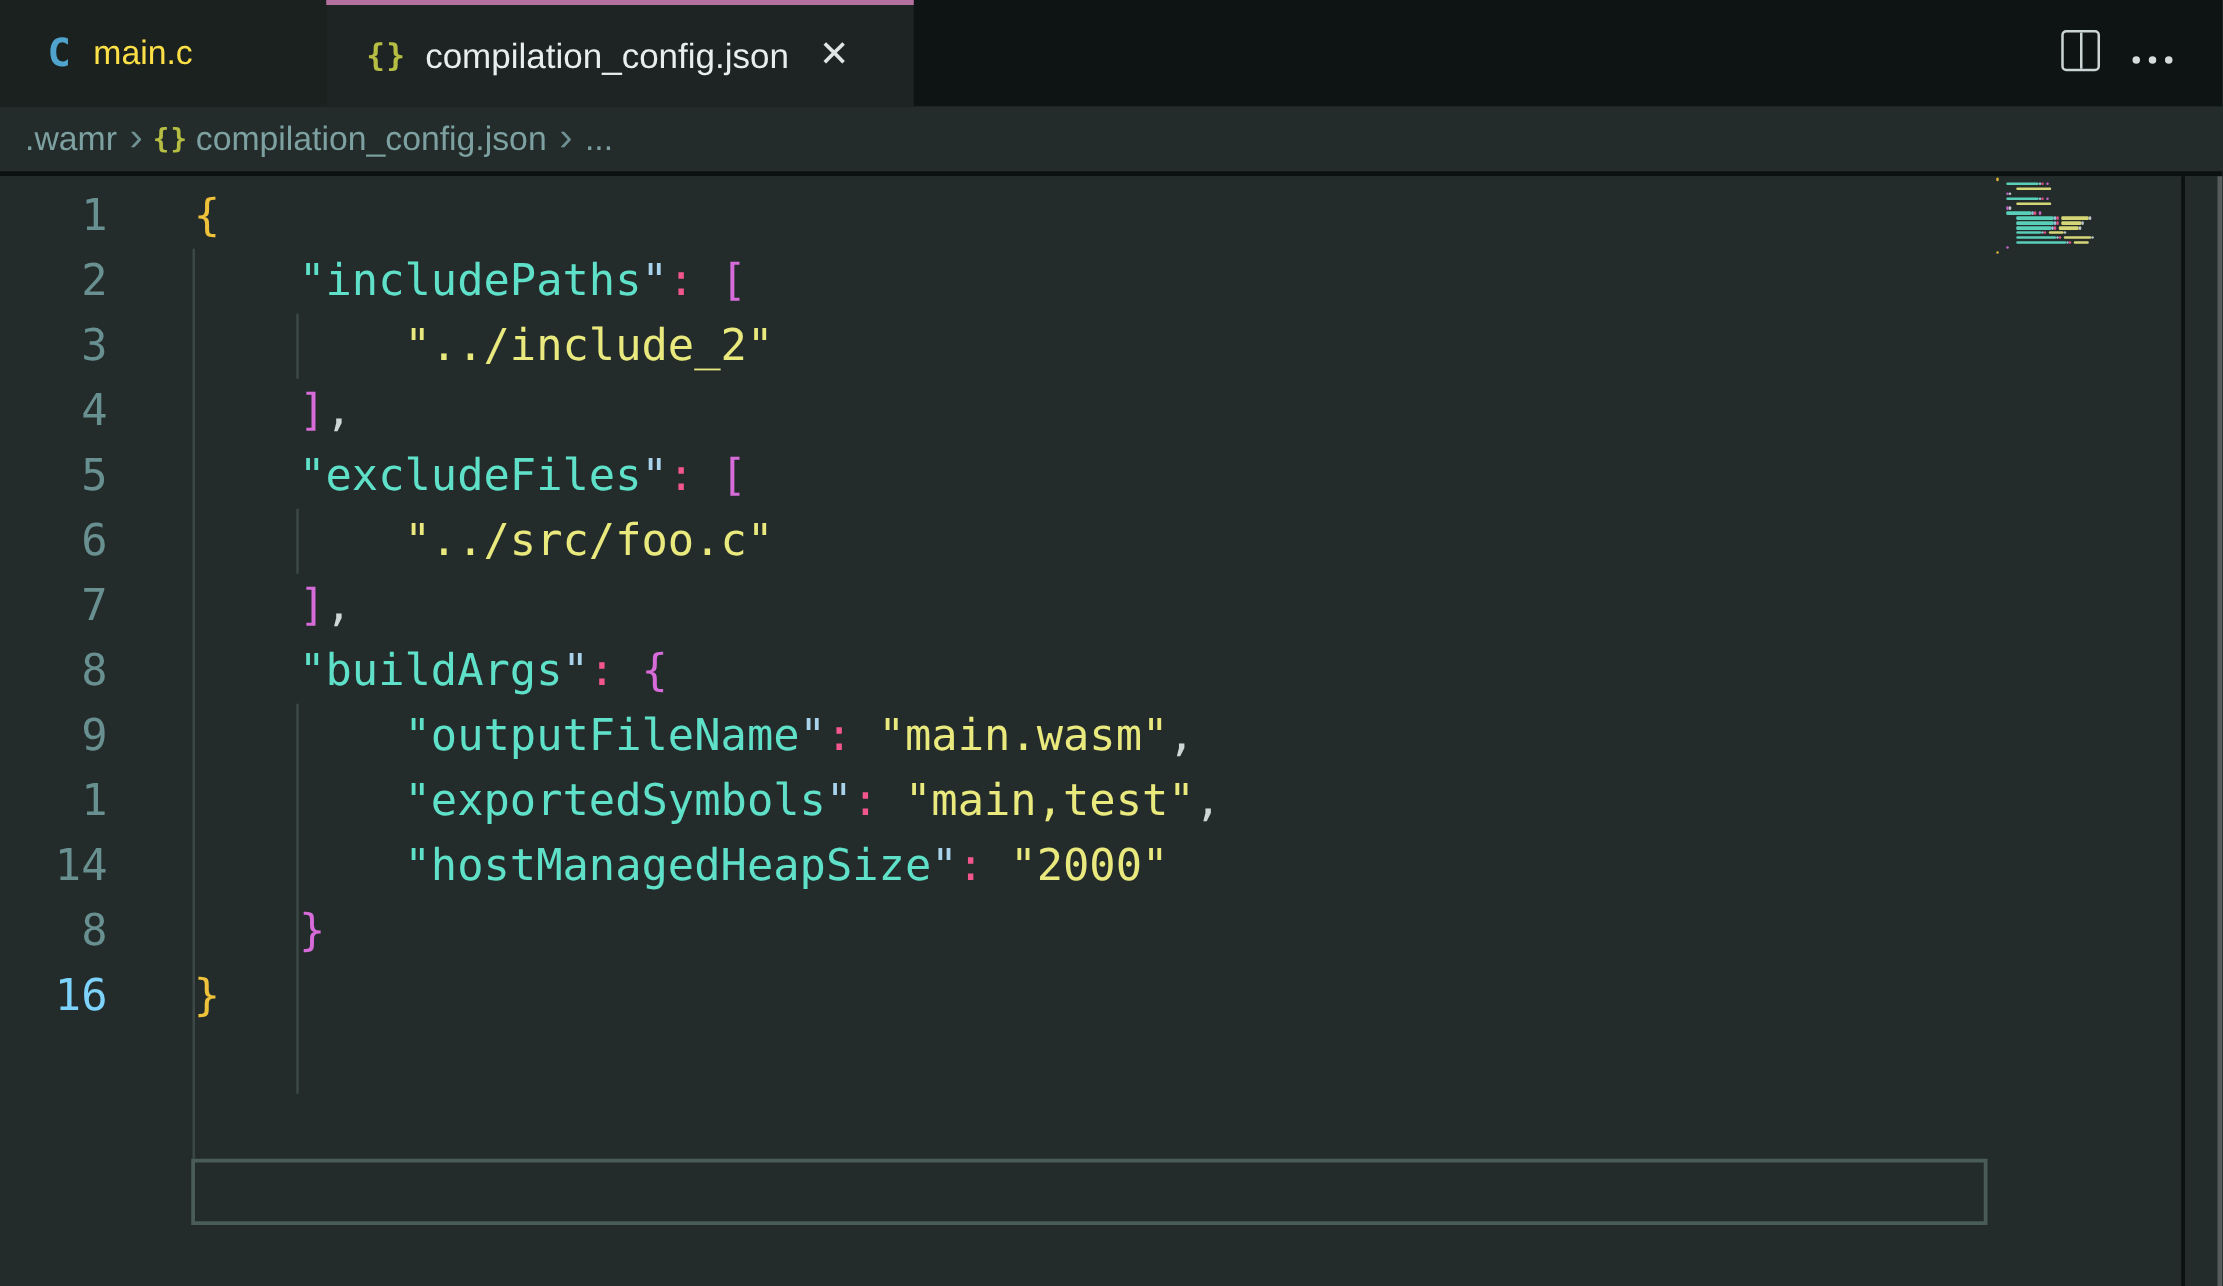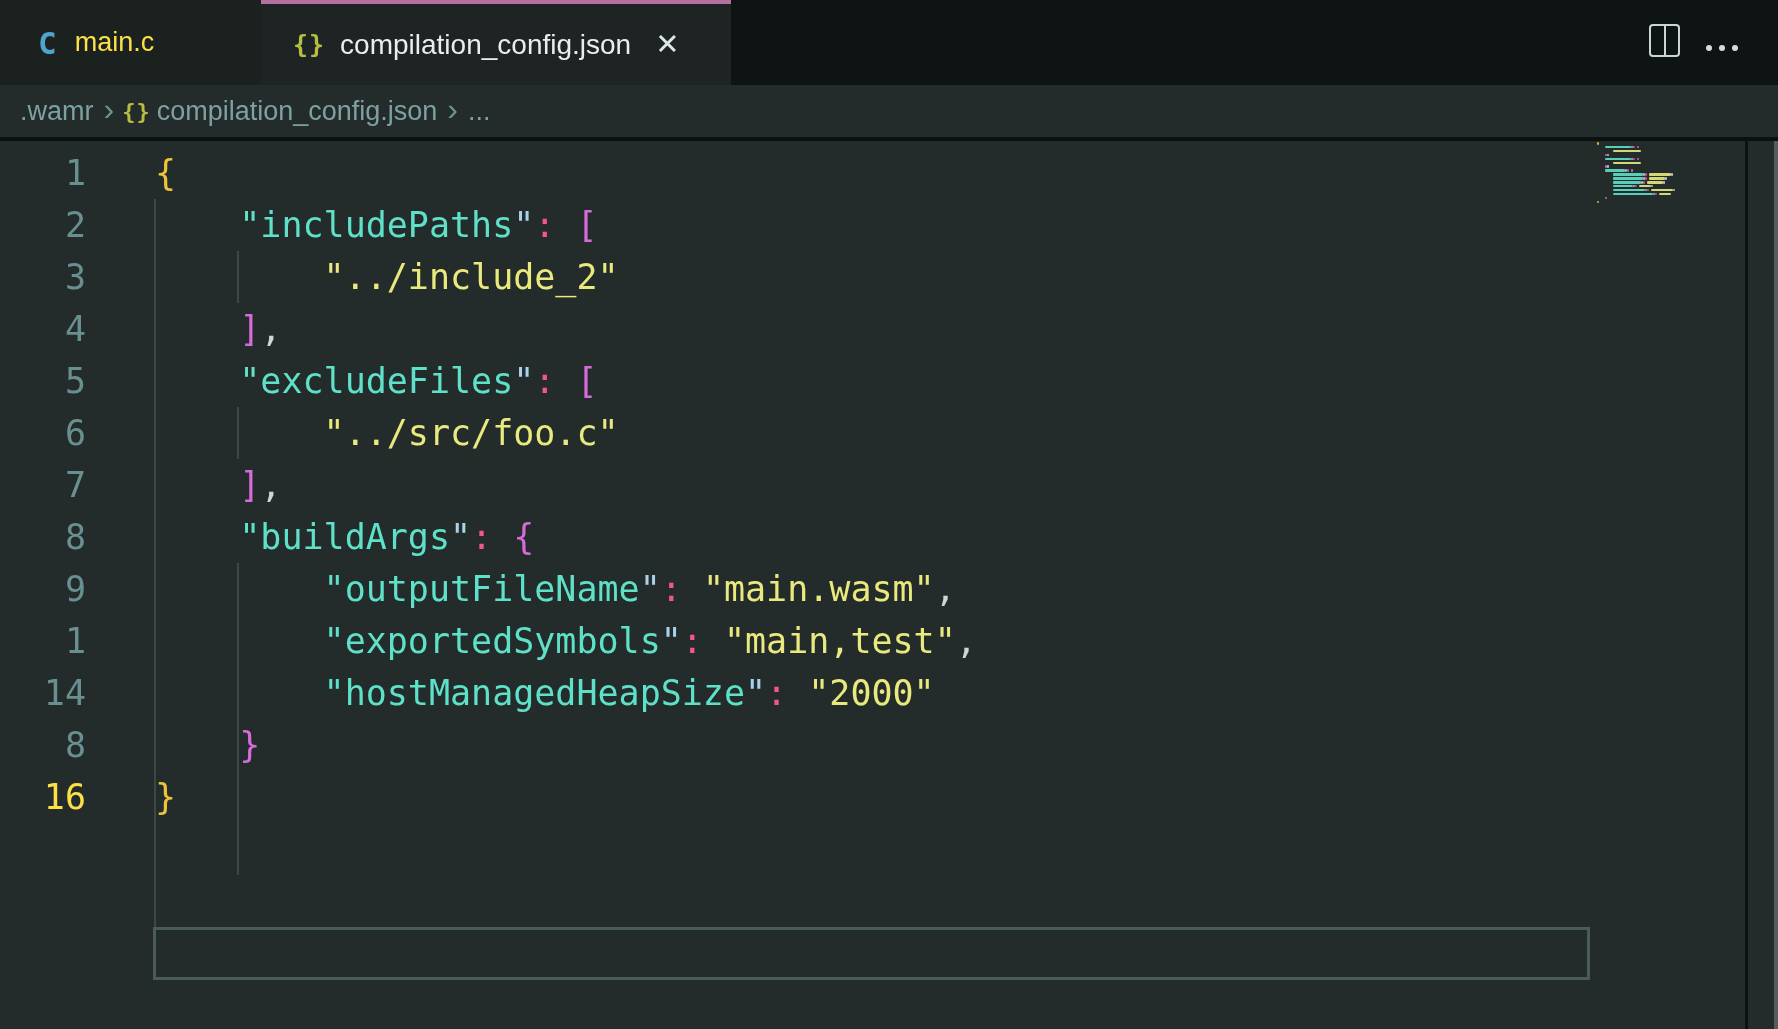--- a/index.html
+++ b/index.html
@@ -29,21 +29,21 @@
   .crumb-sep { color:#6f9193; font-size:32px; margin:0 6px 4px 6px; }
   .crumb-json-icon { color:#b6bd43; font-weight:bold; font-size:22px;
                      font-family:"DejaVu Sans Mono",monospace; letter-spacing:1px; margin:0 2px; }
   .crumb-shadow { height:4px; background:#0b1010; }
 
   
   .editor { position:relative; height:888px; background:#232c2b; padding-top:6px;
             font-family:"DejaVu Sans Mono",monospace; }
   .row { display:flex; height:52px; line-height:52px; font-size:35px; }
   .num { width:86px; text-align:right; color:#699090; user-select:none; }
-  .row.cur .num { color:#fde047; }
+  .row.cur .num { color:#7dd3fc; }
   .code { padding-left:69px; white-space:pre; color:#cdd7d6; }
 
   .guide { position:absolute; width:2px; background:#3b4847; }
   .g-col0 { left:154px; top:58px;  height:728px; }
   .g-col4a{ left:237px; top:110px; height:52px; }
   .g-col4b{ left:237px; top:266px; height:52px; }
   .g-col4c{ left:237px; top:422px; height:312px; }
 
   .current-line-box { position:absolute; left:153px; top:786px; width:1437px; height:53px;
                       border:3px solid #4a5c58; }

